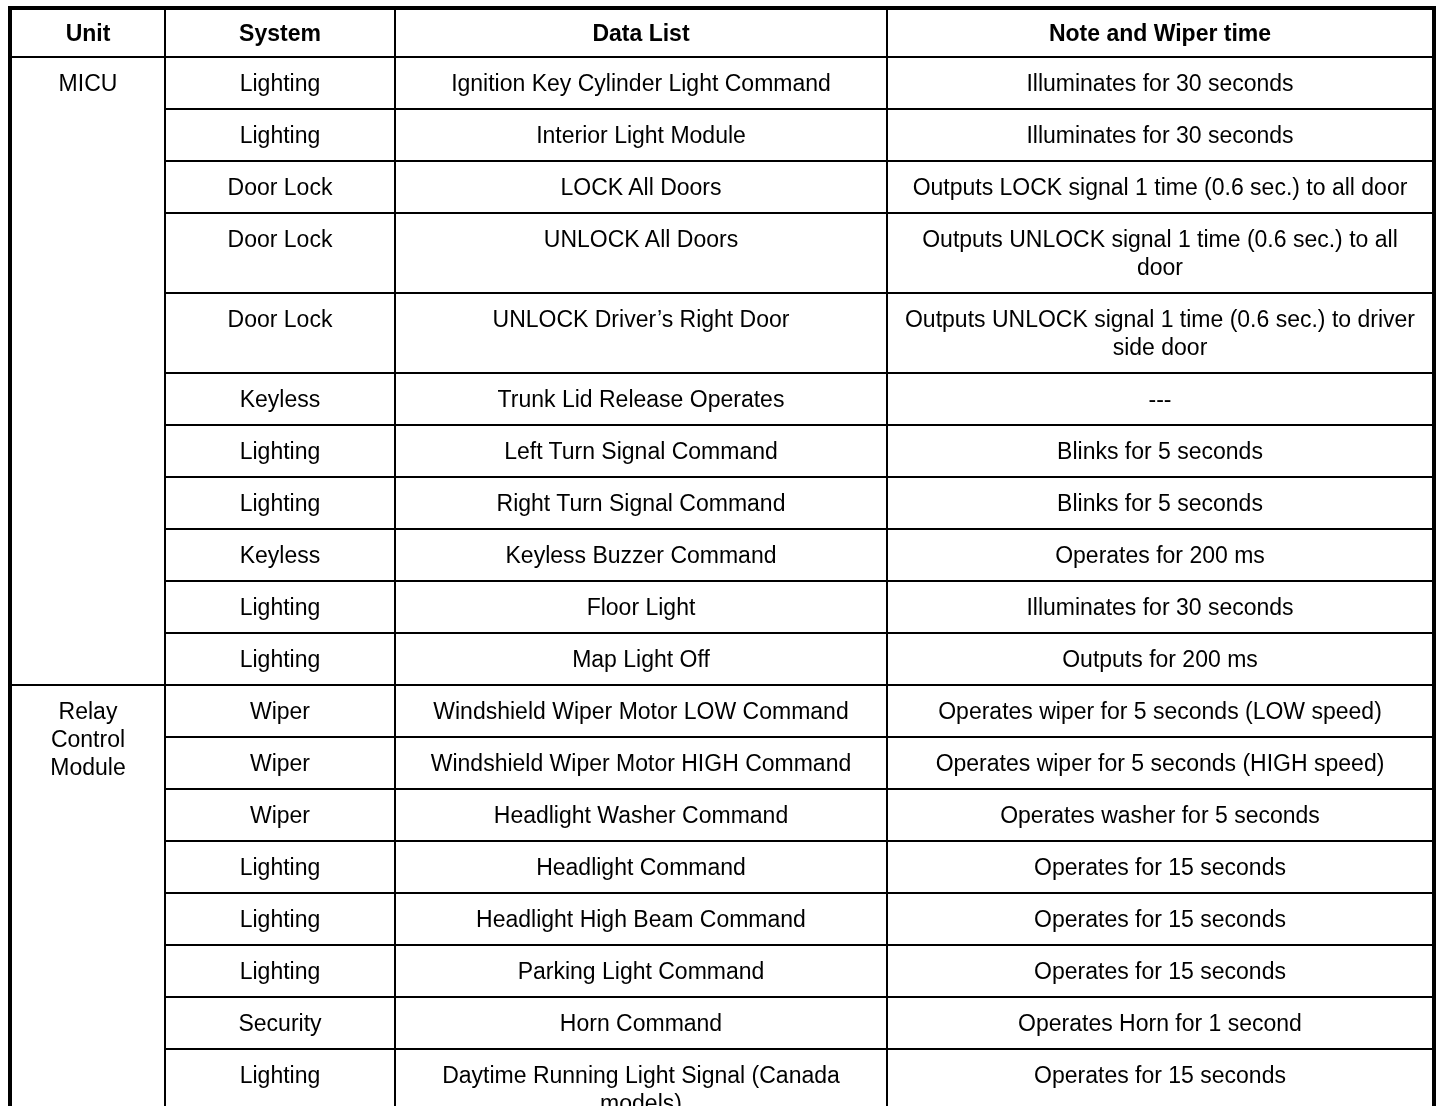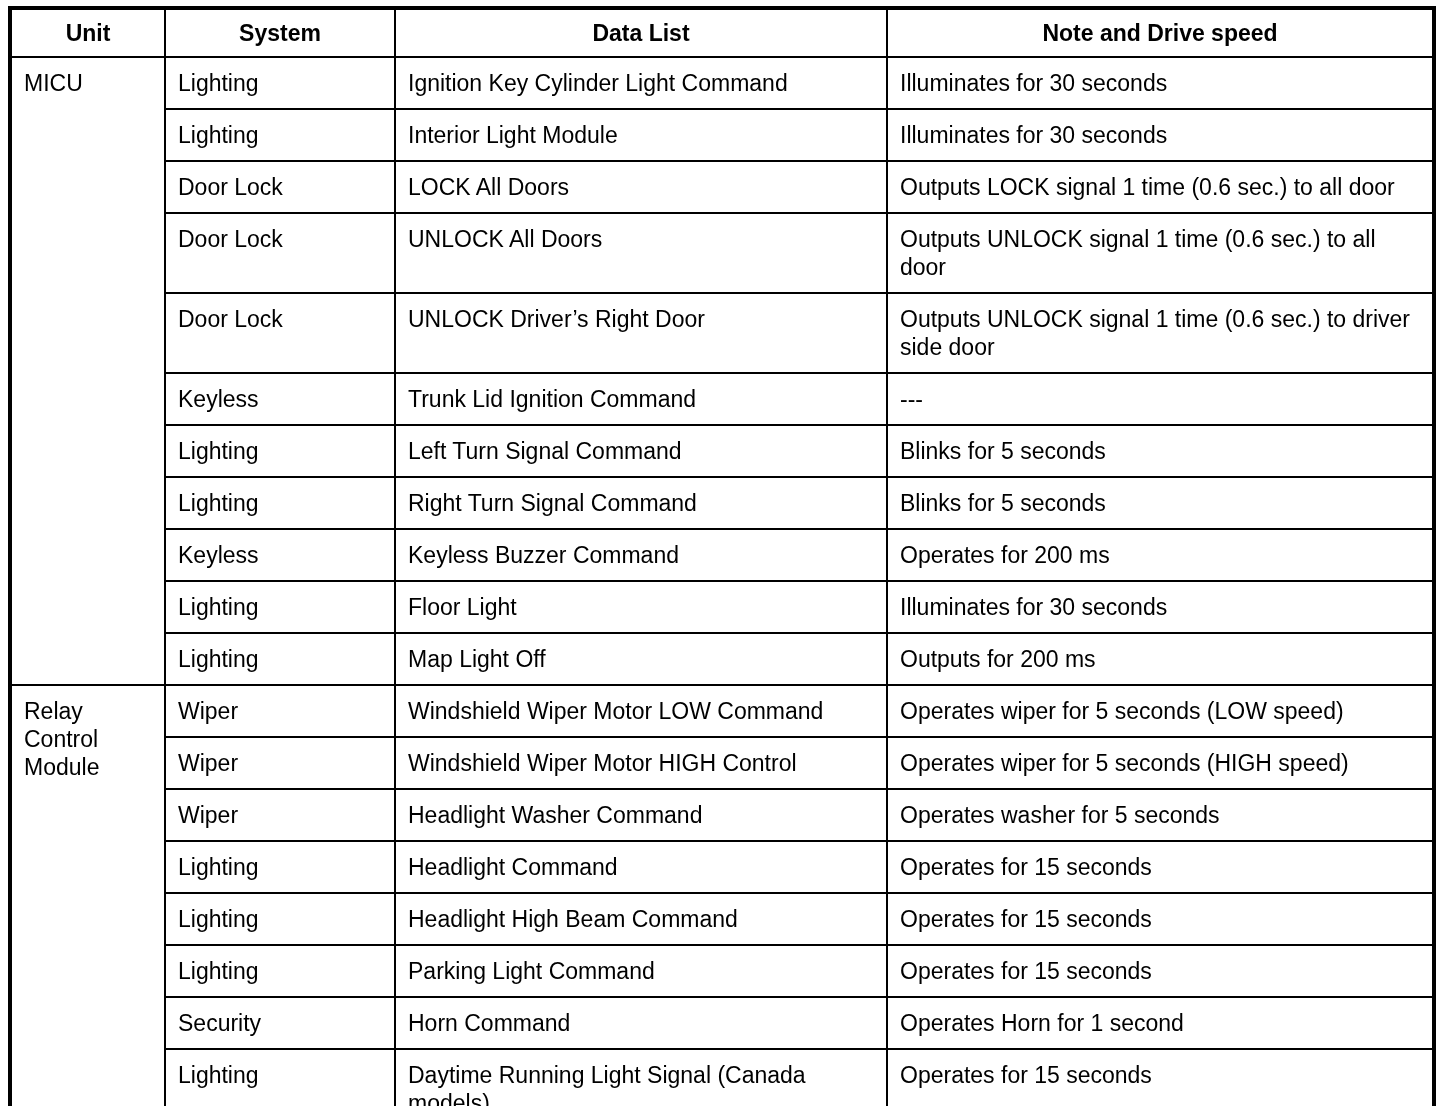--- a/index.html
+++ b/index.html
@@ -22,21 +22,21 @@
   th {
     font-size: 23px;
     font-weight: 700;
     vertical-align: middle;
     padding: 9px 8px;
     line-height: 28px;
   }
   td {
     font-size: 23px;
     font-weight: 400;
-    text-align: left;
+    text-align: center;
     vertical-align: top;
     padding: 11px 12px;
     line-height: 28px;
     word-wrap: break-word;
   }
   col.c-unit   { width: 155px; }
   col.c-system { width: 230px; }
   col.c-data   { width: 492px; }
   col.c-note   { width: 547px; }
 </style>
@@ -49,21 +49,21 @@
       <col class="c-unit">
       <col class="c-system">
       <col class="c-data">
       <col class="c-note">
     </colgroup>
     <thead>
       <tr>
         <th>Unit</th>
         <th>System</th>
         <th>Data List</th>
-        <th>Note and Drive speed</th>
+        <th>Note and Wiper time</th>
       </tr>
     </thead>
     <tbody>
         <tr>
           <td rowspan="11">MICU</td>
           <td>Lighting</td>
           <td>Ignition Key Cylinder Light Command</td>
           <td>Illuminates for 30 seconds</td>
         </tr>
         <tr>
@@ -81,21 +81,21 @@
           <td>UNLOCK All Doors</td>
           <td>Outputs UNLOCK signal 1 time (0.6 sec.) to all door</td>
         </tr>
         <tr>
           <td>Door Lock</td>
           <td>UNLOCK Driver’s Right Door</td>
           <td>Outputs UNLOCK signal 1 time (0.6 sec.) to driver side door</td>
         </tr>
         <tr>
           <td>Keyless</td>
-          <td>Trunk Lid Ignition Command</td>
+          <td>Trunk Lid Release Operates</td>
           <td>---</td>
         </tr>
         <tr>
           <td>Lighting</td>
           <td>Left Turn Signal Command</td>
           <td>Blinks for 5 seconds</td>
         </tr>
         <tr>
           <td>Lighting</td>
           <td>Right Turn Signal Command</td>
@@ -117,21 +117,21 @@
           <td>Outputs for 200 ms</td>
         </tr>
         <tr>
           <td rowspan="8">Relay Control Module</td>
           <td>Wiper</td>
           <td>Windshield Wiper Motor LOW Command</td>
           <td>Operates wiper for 5 seconds (LOW speed)</td>
         </tr>
         <tr>
           <td>Wiper</td>
-          <td>Windshield Wiper Motor HIGH Control</td>
+          <td>Windshield Wiper Motor HIGH Command</td>
           <td>Operates wiper for 5 seconds (HIGH speed)</td>
         </tr>
         <tr>
           <td>Wiper</td>
           <td>Headlight Washer Command</td>
           <td>Operates washer for 5 seconds</td>
         </tr>
         <tr>
           <td>Lighting</td>
           <td>Headlight Command</td>

